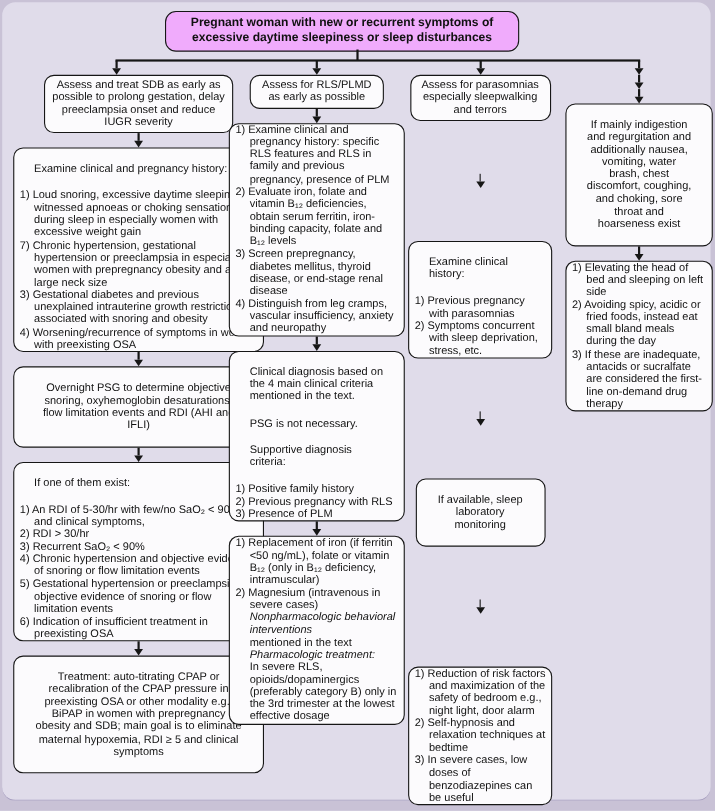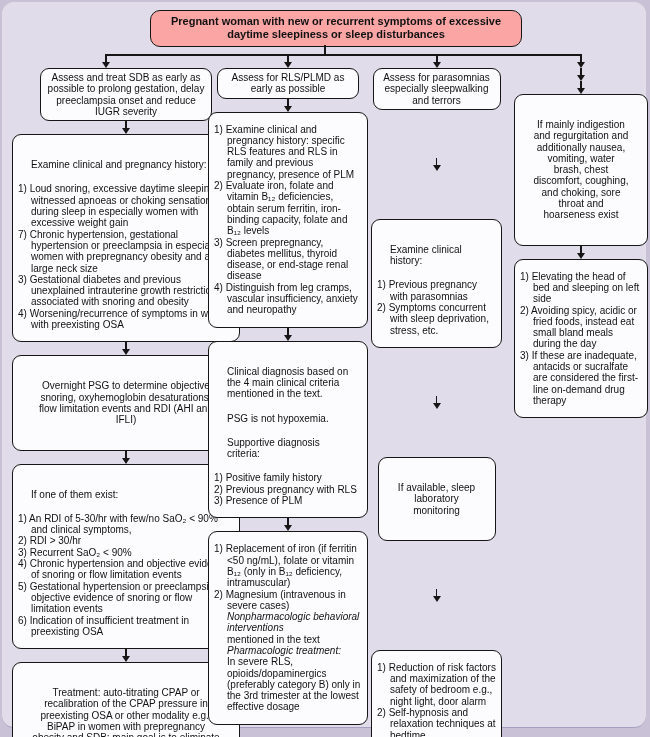--- a/index.html
+++ b/index.html
@@ -9,22 +9,22 @@
     font-family:"Liberation Sans","DejaVu Sans",sans-serif;
     color:#111;
   }
   .panel{
     position:absolute;left:2px;top:2px;width:644px;height:726px;
     background:#e0dcea;border-radius:12px;
     border-bottom:1px solid #a79fc0;
     box-sizing:border-box;
   }
   .root-box{
-    position:absolute;left:150px;top:10px;width:372px;
-    background:#fca5a5;border:1.6px solid #161616;border-radius:10px;
+    position:absolute;left:150px;top:10px;width:322px;
+    background:#f0abfc;border:1.6px solid #161616;border-radius:10px;
     box-sizing:border-box;padding:4px 8px;
     font-size:11px;font-weight:bold;text-align:center;line-height:1.22;
   }
   
   .stub{position:absolute;left:324px;top:45px;width:2px;height:10px;background:#161616;}
   .hline{position:absolute;left:105px;top:54px;width:477px;height:2px;background:#161616;}
   .drop{position:absolute;top:55px;width:10px;height:13px;display:flex;flex-direction:column;align-items:center;}
   .drop .shaft{width:2px;flex:1;background:#161616;}
   .drop .head{width:0;height:0;border-left:4.5px solid transparent;border-right:4.5px solid transparent;border-top:6px solid #161616;}
   .drop.d1{left:101px;} .drop.d2{left:283px;} .drop.d3{left:432px;} .drop.d4{left:576px;}
@@ -33,26 +33,26 @@
     position:absolute;top:68px;display:flex;flex-direction:column;align-items:center;
   }
   .col1{left:12px;width:228px;}
   .col2{left:208px;width:160px;}
   .col3{left:371px;width:131px;gap:48px;}
   .col4{left:514px;width:134px;}
 
   .box{
     width:100%;box-sizing:border-box;
     background:#fcfbfd;border:1.5px solid #161616;border-radius:9px;
-    padding:11px 5px;font-size:10px;line-height:1.13;
+    padding:0 5px;font-size:10px;line-height:1.13;
   }
   .box.center{text-align:center;}
   .box.header{text-align:center;padding:3px 4px;}
   .col1 .box.header{width:172px;}
-  .col2 .box.header{width:142px;}
+  .col2 .box.header{width:122px;}
   .col3 .box.header{width:128px;}
   .col4 .box.header{width:112px;}
   .box.narrow{width:118px;}
 
   .arrow{flex:none;height:13px;display:flex;flex-direction:column;align-items:center;}
   .arrow .shaft{width:1.8px;flex:1;background:#161616;}
   .arrow .head{width:0;height:0;border-left:4.5px solid transparent;border-right:4.5px solid transparent;border-top:6px solid #161616;}
 
   .it-plain{margin:13px;}
   .it-num{padding-left:13px;text-indent:-13px;}
@@ -137,21 +137,21 @@
       <div class="it-num">2) Evaluate iron, folate and vitamin B₁₂ deficiencies, obtain serum ferritin, iron-binding capacity, folate and B₁₂ levels</div>
       <div class="it-num">3) Screen prepregnancy, diabetes mellitus, thyroid disease, or end-stage renal disease</div>
       <div class="it-num">4) Distinguish from leg cramps, vascular insufficiency, anxiety and neuropathy</div>
     </div>
     <div class="arrow">
       <span class="shaft"></span>
       <span class="head"></span>
     </div>
     <div class="box">
       <div class="it-plain">Clinical diagnosis based on the 4 main clinical criteria mentioned in the text.</div>
-      <div class="it-plain">PSG is not hypoxemia.</div>
+      <div class="it-plain">PSG is not necessary.</div>
       <div class="it-plain">Supportive diagnosis criteria:</div>
       <div class="it-num">1) Positive family history</div>
       <div class="it-num">2) Previous pregnancy with RLS</div>
       <div class="it-num">3) Presence of PLM</div>
     </div>
     <div class="arrow">
       <span class="shaft"></span>
       <span class="head"></span>
     </div>
     <div class="box">

